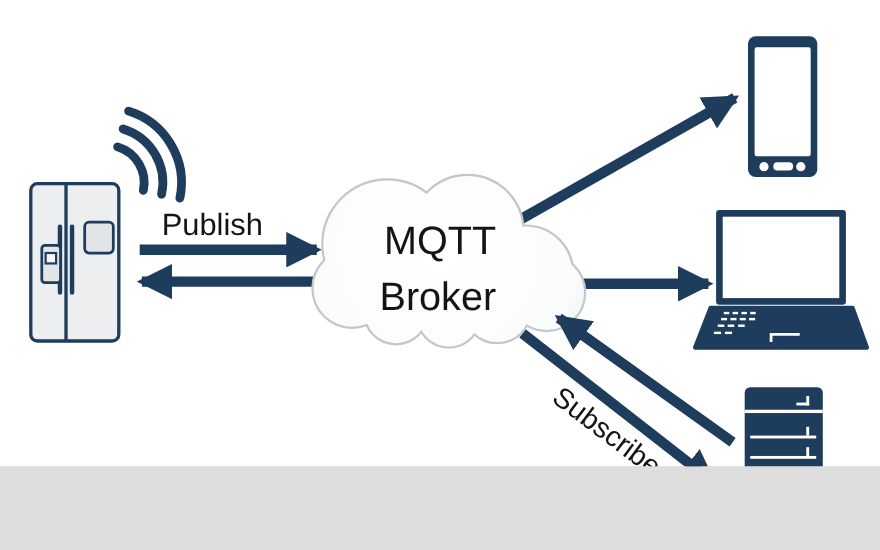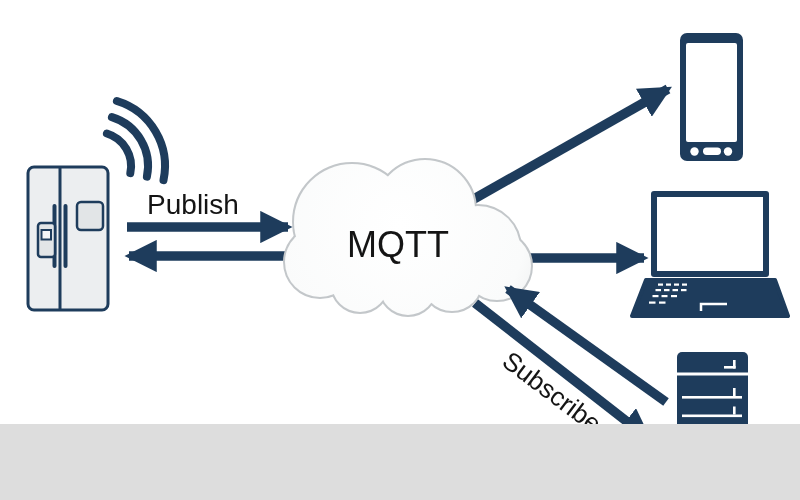--- a/index.html
+++ b/index.html
@@ -145,16 +145,17 @@
         <rect x="682" y="470" width="60" height="2.6"></rect>
           <rect x="733" y="462" width="2.6" height="8"></rect>
       </g>
     </g>
   </svg>
 
   <div class="lbl lbl-publish">Publish</div>
 
   <div class="lbl lbl-broker">
     <span>MQTT</span>
+    <span>Broker</span>
   </div>
 
   <div class="lbl lbl-subscribe">Subscribe</div>
 </div>
 
 </body></html>

